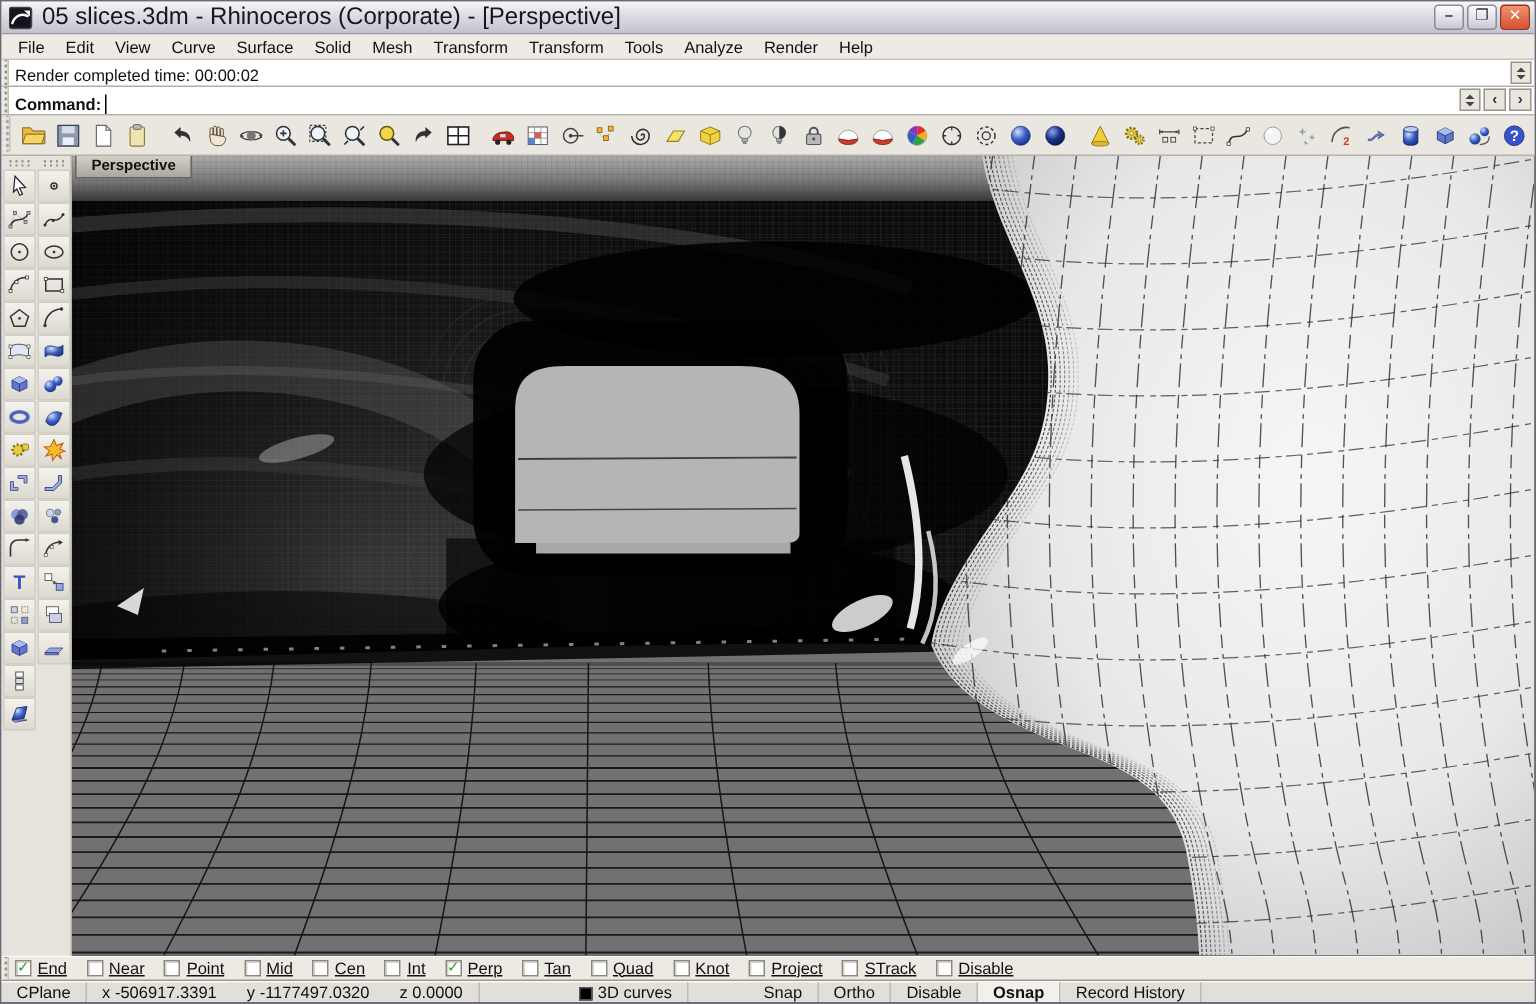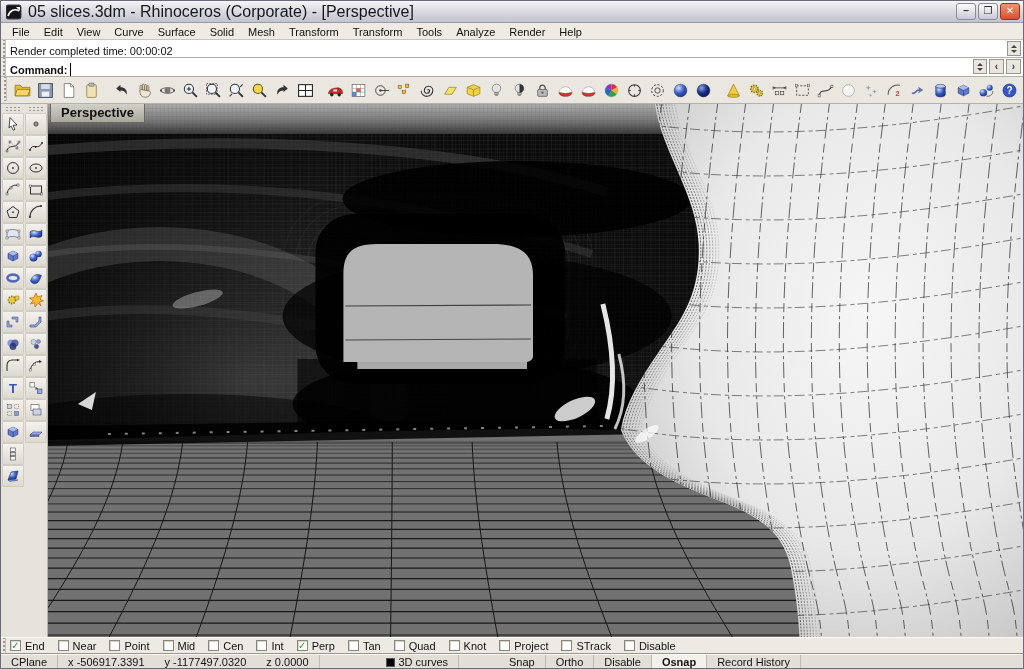--- a/index.html
+++ b/index.html
@@ -47,30 +47,30 @@
   .main { height:533px; display:flex; }
   .palette { width:47px; background:#e6e3dc; border-right:1px solid #b5b2a8; display:flex; padding-top:1px; }
   .pcol { width:23px; display:flex; flex-direction:column; align-items:center; }
   .pgrip { width:15px; height:5px; margin:1px 0 2px 0;
     background-image:radial-gradient(circle,#9a978e 35%,transparent 40%); background-size:4px 3px; }
   .pbtn { width:22px; height:22px; border:1px solid #d0cdc4; border-radius:1px; background:linear-gradient(180deg,#f4f2ec,#dcd9d0); display:flex; align-items:center; justify-content:center; padding:0; margin-bottom:0; }
   .pbtn svg { width:16px; height:16px; }
 
   .viewport { flex:1 1 auto; position:relative; background:#0b0b0b; overflow:hidden; }
   .viewport svg.scene { display:block; width:100%; height:100%; }
-  .vptab { position:absolute; top:0; left:2px; padding:1px 10px 2px 10px; font-weight:bold; font-size:13px; color:#101010;
+  .vptab { position:absolute; top:0; left:2px; padding:1px 10px 2px 10px; font-weight:bold; font-size:10px; color:#101010;
     background:linear-gradient(180deg,#d3d0c8,#a9a69e); border:1px solid #6a675f; border-top:none; }
 
   
   .osnap { height:17px; background:#eceae3; border-top:1px solid #fbfaf7; border-bottom:1px solid #9a978e; display:flex; align-items:center; }
   .osnap-item { display:flex; align-items:center; margin-right:13px; }
   .cb { width:11px; height:11px; background:#fff; border:1px solid #8a877e; box-shadow:inset 1px 1px 0 #d5d2c9; margin-right:4px;
     font-size:10px; line-height:9px; text-align:center; font-weight:bold; color:transparent; }
   .cb.checked { color:#1ca81c; }
-  .osnap-label { color:#111; }
+  .osnap-label { color:#111;text-decoration:underline; }
 
   
   .statusbar { height:15px; background:#e2dfd8; border-top:1px solid #fbfaf7; display:flex; align-items:center; color:#111; }
   .seg { padding:0 10px; border-right:1px solid #bdbab1; height:100%; display:flex; align-items:center; white-space:nowrap; }
   .seg.noborder { border-right:none; }
   .swatch { width:9px; height:9px; background:#000; border:1px solid #555; margin-right:4px; display:inline-block; }
   .pane { padding:0 10px; height:100%; display:flex; align-items:center; border-right:1px solid #bdbab1; }
   .pane.active { font-weight:bold; background:#f2f0ea; }
 
   .sprite { position:absolute; width:0; height:0; overflow:hidden; }

